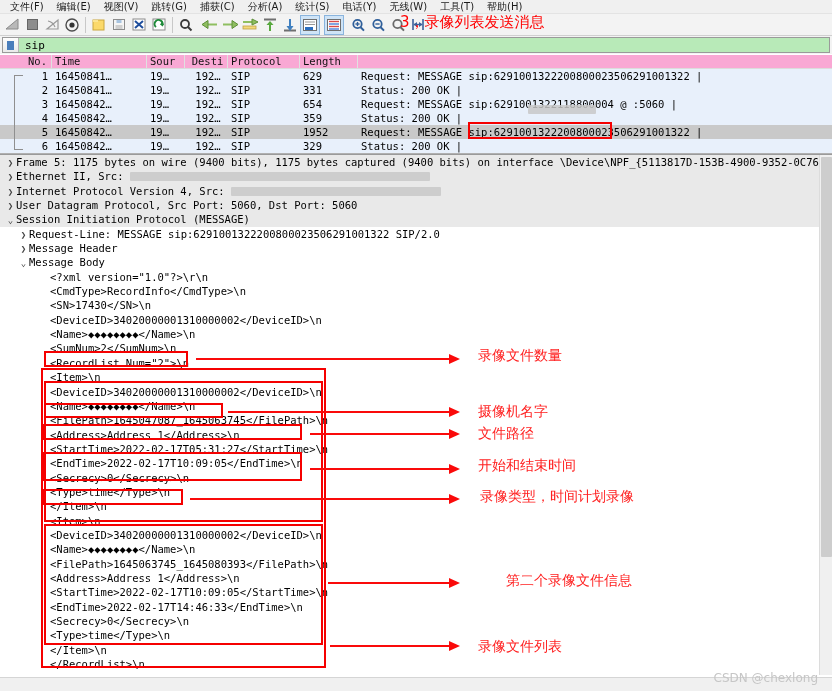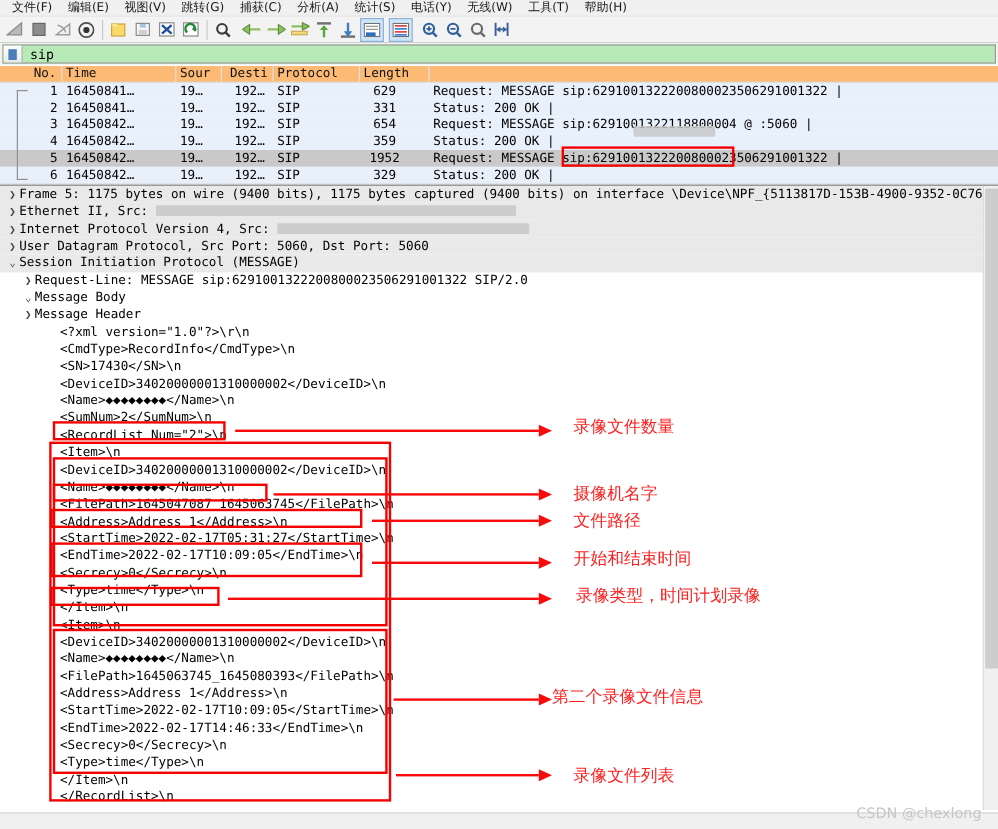--- a/index.html
+++ b/index.html
@@ -116,21 +116,21 @@
   .packet-list {
     position: absolute; left: 0; top: 55px;
     width: 832px; height: 98px;
     background: #fff;
     border-bottom: 1px solid #b0b0b0;
     overflow: hidden;
   }
   .pl-header {
     display: flex;
     height: 13px;
-    background: #fdba74;
+    background: #f9a8d4;
     border-bottom: 1px solid #dcdcdc;
     font-family: "DejaVu Sans Mono", monospace;
     font-size: 10.5px;
     color: #111;
     line-height: 13px;
   }
   .pl-header .col {
     box-sizing: border-box;
     padding-left: 3px;
     border-right: 1px solid #e0e0e0;
@@ -153,21 +153,21 @@
   .pl-row .col {
     box-sizing: border-box;
     padding-left: 3px;
     overflow: hidden; white-space: nowrap;
   }
   .c-no    { width: 52px; text-align: right; padding-right: 4px; }
   .c-time  { width: 95px; }
   .c-src   { width: 38px; }
   .c-dst   { width: 43px; text-align: center; }
   .c-proto { width: 72px; }
-  .c-len   { width: 58px; text-align: center; padding-right: 20px; }
+  .c-len   { width: 58px; text-align: left; padding-right: 20px; }
   .c-info  { flex: 1; }
 
   .leftbrace {
     position: absolute;
     left: 14px; top: 75px;
     width: 8px; height: 73px;
     border-left: 1px solid #8f8f8f;
     border-top: 1px solid #8f8f8f;
     border-bottom: 1px solid #8f8f8f;
     z-index: 5;
@@ -445,20 +445,21 @@
       <svg width="14" height="13">
           <line x1="2" y1="1" x2="2" y2="12" stroke="#3a5f9a" stroke-width="1.6"></line>
           <line x1="12" y1="1" x2="12" y2="12" stroke="#3a5f9a" stroke-width="1.6"></line>
           <line x1="3" y1="6.5" x2="11" y2="6.5" stroke="#3a5f9a" stroke-width="1.4"></line>
           <polygon points="2.5,6.5 6,4 6,9" fill="#3a5f9a"></polygon>
           <polygon points="11.5,6.5 8,4 8,9" fill="#3a5f9a"></polygon>
         </svg>
     </div>
   </div>
 
+  <div class="title-annot">3，录像列表发送消息</div>
 
   <div class="filterbar">
     <div class="filter-input">
       <div class="filter-bookmark">
         <div class="bookmark-glyph"></div>
       </div>
       <div class="filter-text" title="应用显示过滤器 … &lt;Ctrl-/&gt;">sip</div>
     </div>
   </div>
 
@@ -560,25 +561,25 @@
 
     <div class="dt-row greyed indent1">
       <span class="arrow">⌄</span><span>Session Initiation Protocol (MESSAGE)</span>
     </div>
 
     <div class="dt-row indent2">
       <span class="arrow">❯</span><span>Request-Line: MESSAGE sip:6291001322200800023506291001322 SIP/2.0</span>
     </div>
 
     <div class="dt-row indent2">
+      <span class="arrow">❯</span><span>Message Header</span>
+    </div>
+
+    <div class="dt-row indent2">
       <span class="arrow">⌄</span><span>Message Body</span>
-    </div>
-
-    <div class="dt-row indent2">
-      <span class="arrow">❯</span><span>Message Header</span>
     </div>
 
     <div class="dt-row indent3">&lt;?xml version="1.0"?&gt;\r\n</div>
     <div class="dt-row indent3">&lt;CmdType&gt;RecordInfo&lt;/CmdType&gt;\n</div>
     <div class="dt-row indent3">&lt;SN&gt;17430&lt;/SN&gt;\n</div>
     <div class="dt-row indent3">&lt;DeviceID&gt;34020000001310000002&lt;/DeviceID&gt;\n</div>
     <div class="dt-row indent3">&lt;Name&gt;◆◆◆◆◆◆◆◆&lt;/Name&gt;\n</div>
     <div class="dt-row indent3">&lt;SumNum&gt;2&lt;/SumNum&gt;\n</div>
     <div class="dt-row indent3">&lt;RecordList Num="2"&gt;\n</div>
     <div class="dt-row indent3">&lt;Item&gt;\n</div>
@@ -638,21 +639,21 @@
   <div class="arrow-line" style="left:310px; top:468px; width:139px;"></div>
   <div class="arrow-head" style="left:449px; top:464px;"></div>
   <div class="annot-label" style="left:478px; top:457px;">开始和结束时间</div>
 
   <div class="arrow-line" style="left:190px; top:498px; width:259px;"></div>
   <div class="arrow-head" style="left:449px; top:494px;"></div>
   <div class="annot-label" style="left:480px; top:488px;">录像类型，时间计划录像</div>
 
   <div class="arrow-line" style="left:328px; top:582px; width:121px;"></div>
   <div class="arrow-head" style="left:449px; top:578px;"></div>
-  <div class="annot-label" style="left:460px; top:572px;">第二个录像文件信息</div>
+  <div class="annot-label" style="left:506px; top:572px;">第二个录像文件信息</div>
 
   <div class="arrow-line" style="left:330px; top:645px; width:119px;"></div>
   <div class="arrow-head" style="left:449px; top:641px;"></div>
   <div class="annot-label" style="left:478px; top:638px;">录像文件列表</div>
 
   <div class="vscroll" style="left:819px; top:155px; height:520px;">
     <div class="vthumb" style="top:2px; height:400px;"></div>
   </div>
 
   <div class="hscroll" style="left:0px; top:664px; width:0px;"></div>

